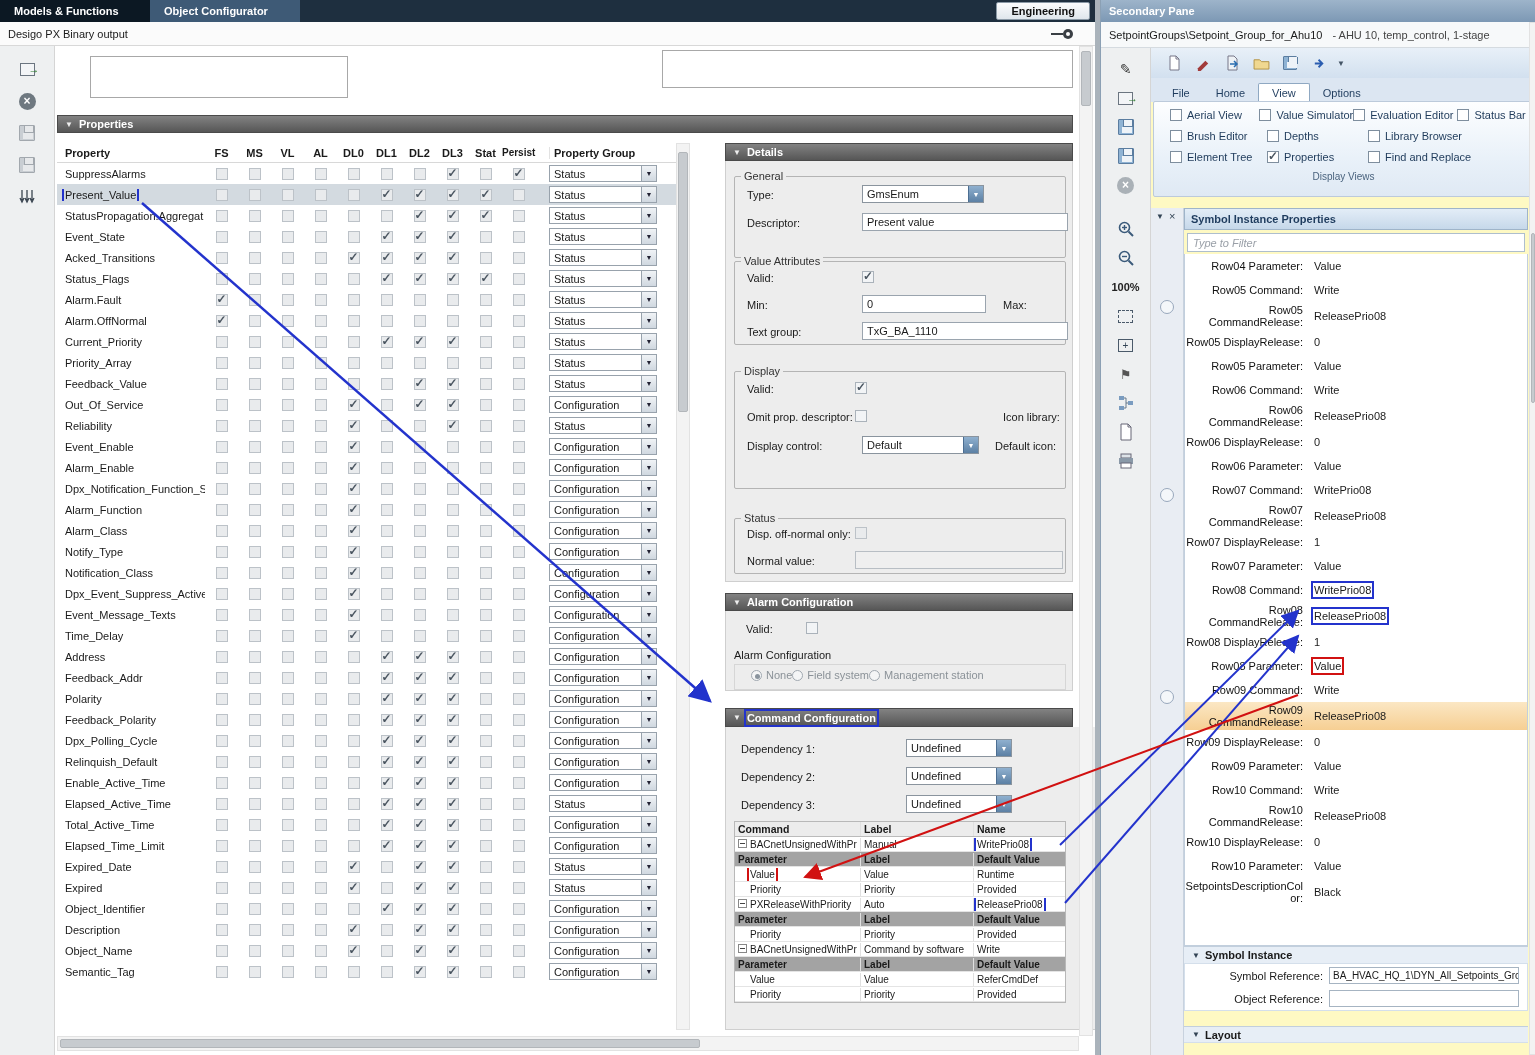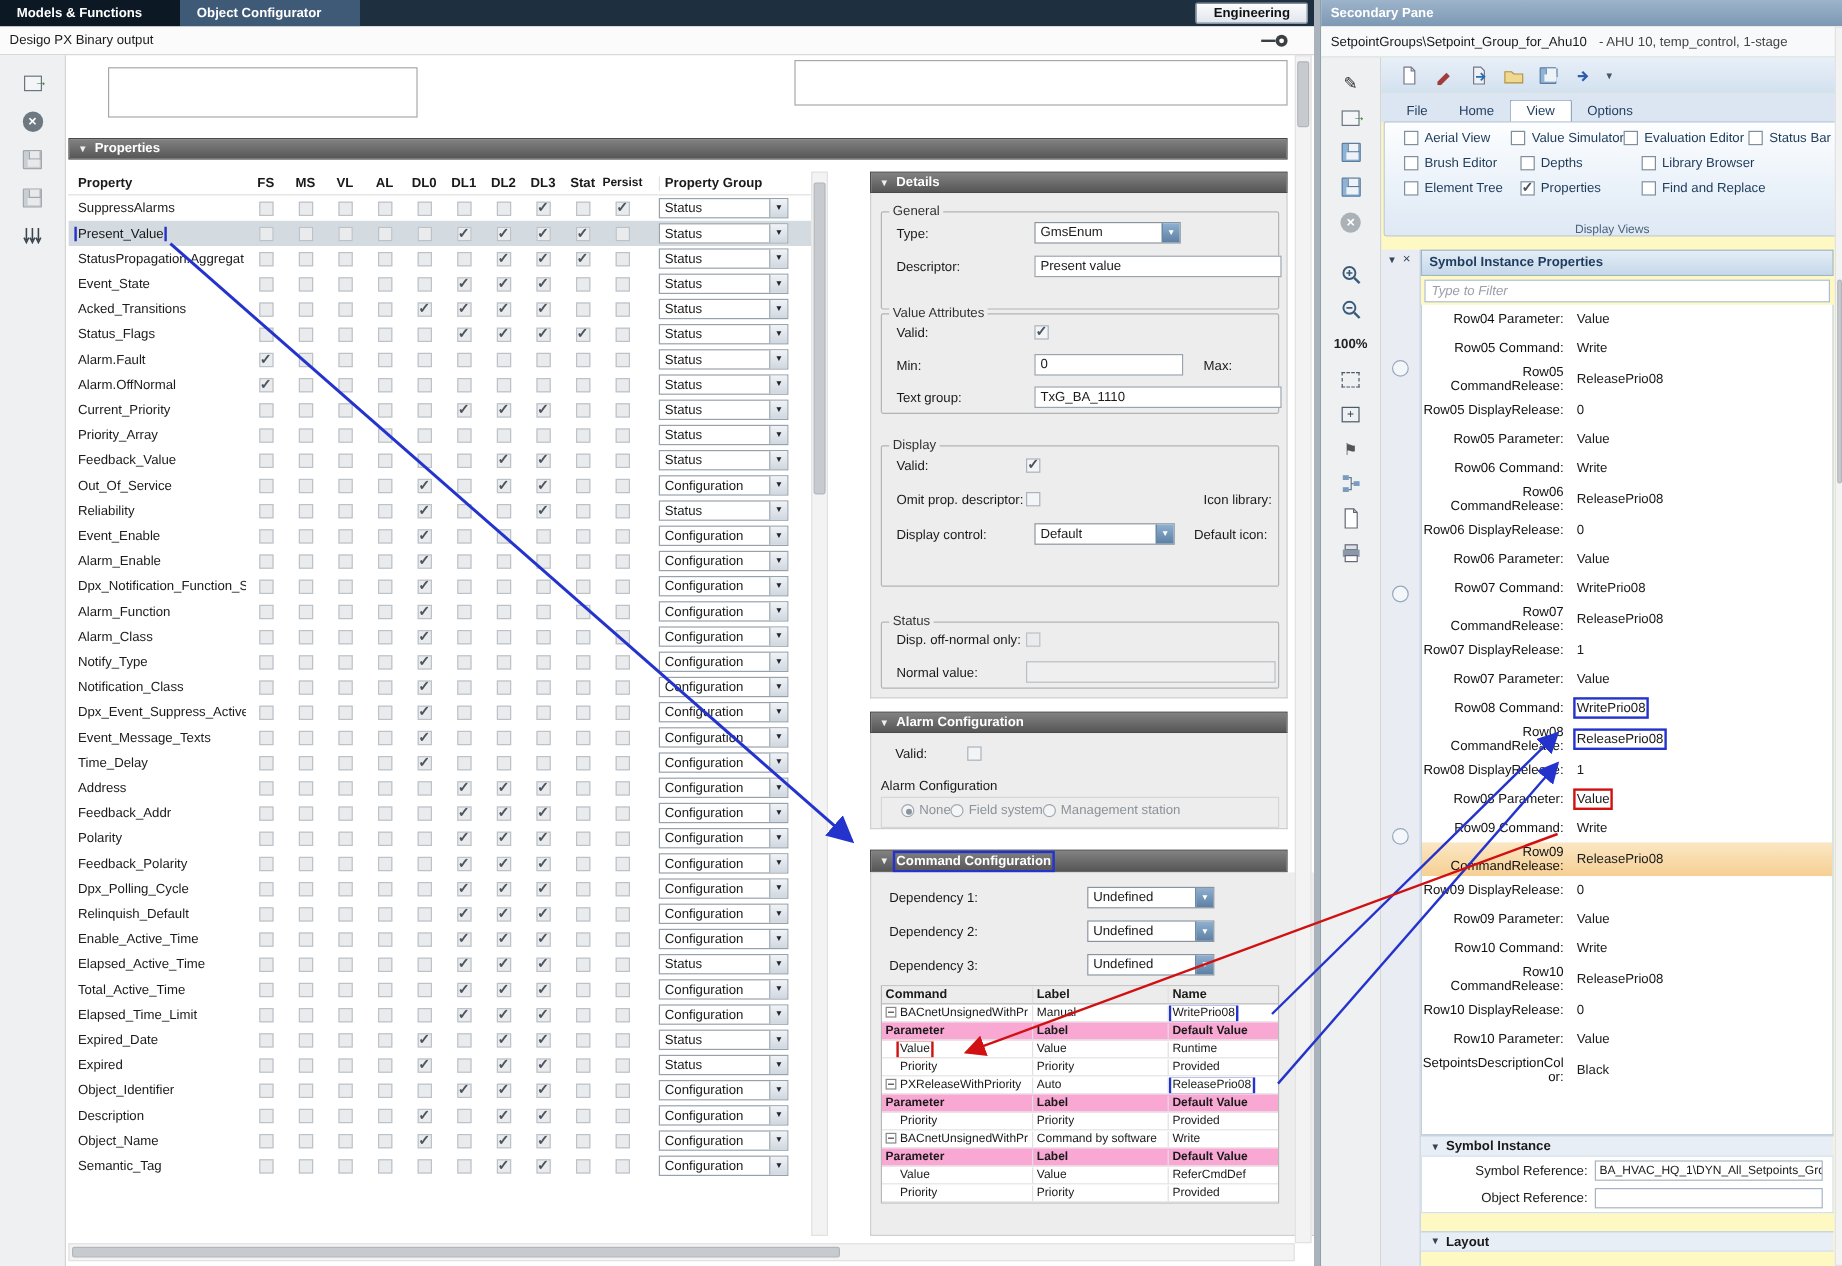--- a/index.html
+++ b/index.html
@@ -72,21 +72,21 @@
   .fs{position:absolute;border:1px solid #b4b4b4;border-radius:2px}
   .fs .lg{position:absolute;top:-7px;left:6px;background:#ededed;padding:0 3px;color:#333}
   .radio-item{display:flex;align-items:center;gap:4px;color:#8b9298}
   .radio{width:11px;height:11px;border:1px solid #a0a8b0;border-radius:50%;background:#f4f5f6;position:relative;flex:none}
   .radio.checked::after{content:"";position:absolute;left:3px;top:3px;width:5px;height:5px;border-radius:50%;background:#8a949e}
 
   
   .ctable{position:absolute;border:1px solid #b8b8b8;background:#fff;font-size:10px}
   .crow{display:flex;border-bottom:1px solid #e4e4e4;min-height:15px;align-items:center}
   .crow.header{font-weight:bold;background:#ececec;border-bottom:1px solid #bbb;font-size:10.5px}
-  .crow.subheader{font-weight:bold;background:#f9a8d4}
+  .crow.subheader{font-weight:bold;background:#a3a3a3}
   .ccell{padding:1px 3px;overflow:hidden;white-space:nowrap;display:flex;align-items:flex-start;gap:3px}
   .ccell.c1{width:125px}
   .ccell.c2{width:113px;border-left:1px solid #e0e0e0}
   .ccell.c3{flex:1;border-left:1px solid #e0e0e0}
   .crow.row .ccell.c1{padding-left:15px}
   .treebox{width:9px;height:9px;border:1px solid #888;background:#fff;position:relative;flex:none}
   .treebox::after{content:"";position:absolute;left:1px;right:1px;top:3px;height:1px;background:#444}
 
   
   .ann-blue{outline:2px solid #2333cc;outline-offset:1px}
@@ -2040,21 +2040,21 @@
             <div class="ritem">
               <span class="cb rcbx checked"></span>
               <span class="rlbl">Properties</span>
             </div>
             <div class="ritem">
               <span class="cb rcbx"></span>
               <span class="rlbl">Find and Replace</span>
             </div>
           </div>
         </div>
-      <div class="dviews" style="margin-top:21px">Display Views</div>
+      <div class="dviews" style="margin-top:6px">Display Views</div>
     </div>
 
     <div class="abs" style="left:50px;top:208px;width:33px;height:847px;background:#e9edf3;border-right:1px solid #c8d2de">
       <span style="position:absolute;left:5px;top:4px;font-size:8px;color:#345">▼</span>
       <span style="position:absolute;left:18px;top:2px;font-size:11px;color:#345">×</span>
       <span class="stripbtn" style="position:absolute;left:9px;top:92px"></span>
       <span class="stripbtn" style="position:absolute;left:9px;top:280px"></span>
       <span class="stripbtn" style="position:absolute;left:9px;top:482px"></span>
     </div>
 

